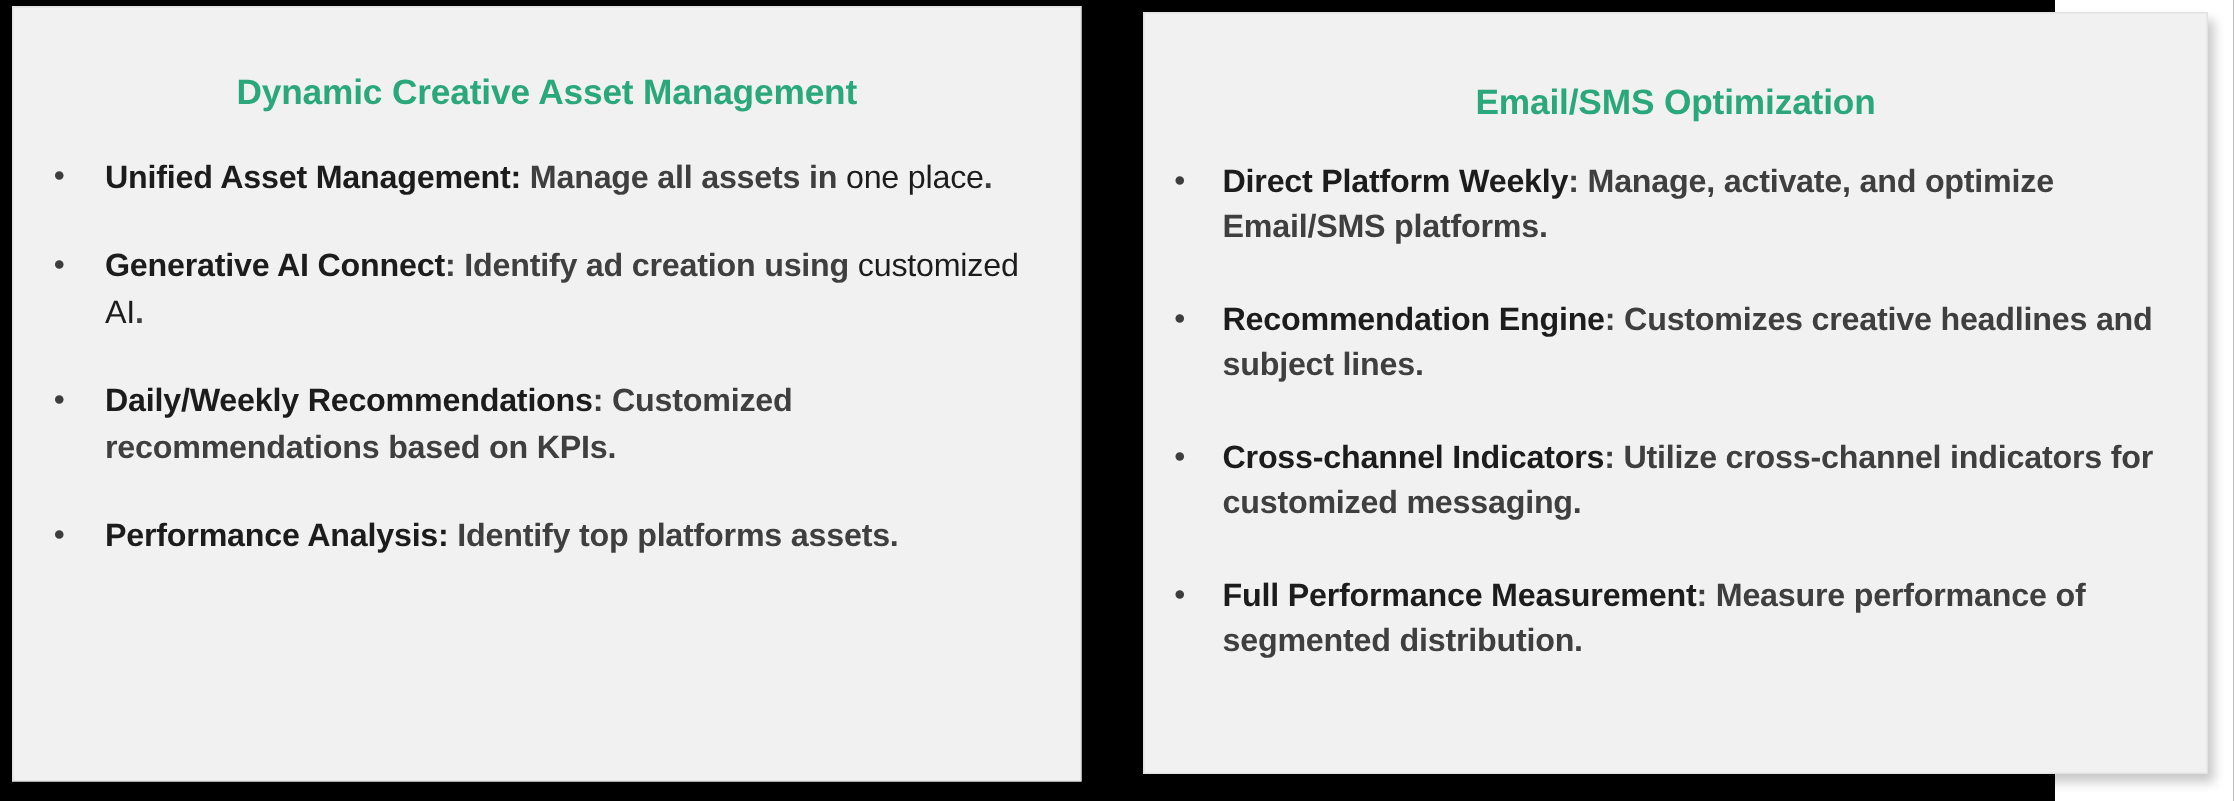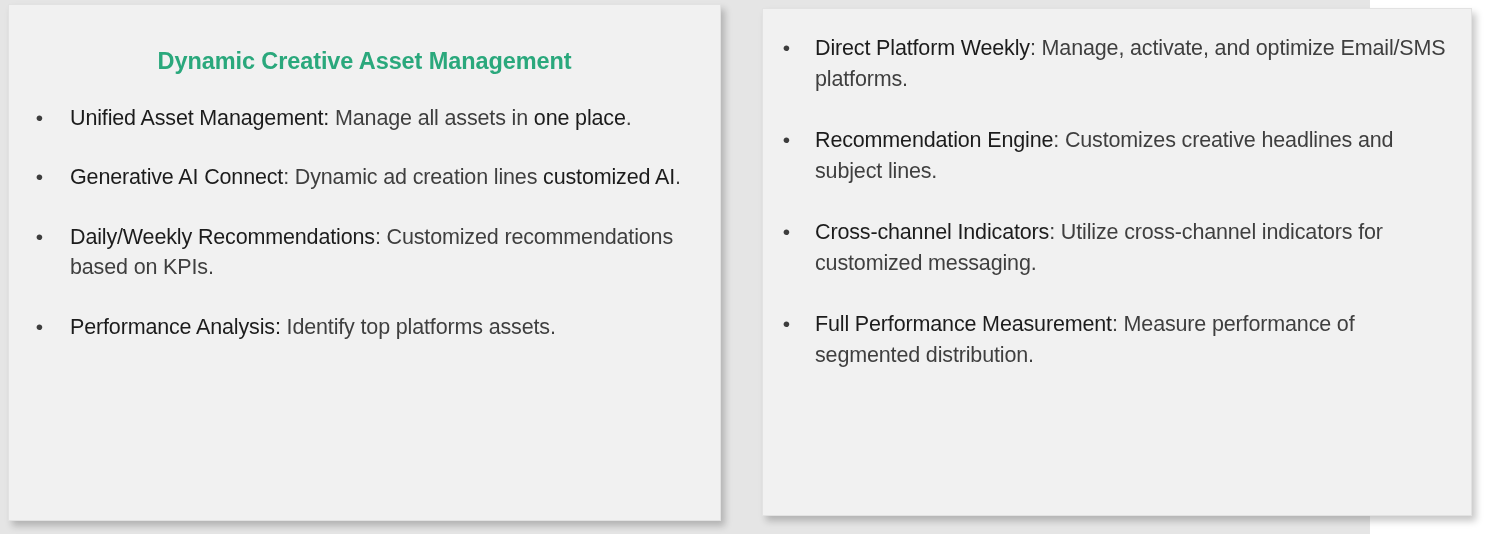--- a/index.html
+++ b/index.html
@@ -10,21 +10,21 @@
   body {
     width: 1489px;
     height: 534px;
     font-family: "Liberation Sans", sans-serif;
     overflow: hidden;
   }
   .slide {
     position: relative;
     width: 1370px;
     height: 534px;
-    background: #e5e5e5;
+    background: #000000;
   }
 
   .card {
     position: absolute;
     background: #f1f1f1;
     border: 1px solid #e2e2e2;
     box-shadow: 4px 5px 7px rgba(0,0,0,0.22);
     box-sizing: border-box;
   }
   .card-left {
@@ -87,25 +87,25 @@
     text-align: right;
     color: #3d3d3d;
     font-size: 21px;
     line-height: 1.42;
   }
   .card-right .bullet-marker {
     width: 27px;
   }
 
   .bullet-lead {
-    font-weight: normal;
+    font-weight: bold;
     color: #1c1c1c;
   }
   .bullet-rest {
-    font-weight: normal;
+    font-weight: bold;
     color: #3f3f3f;
   }
   .bullet-strong {
     font-weight: normal;
     color: #1c1c1c;
   }
 </style>
 </head>
 <body>
 
@@ -115,37 +115,38 @@
     <h2 class="card-title">Dynamic Creative Asset Management</h2>
     <ul class="bullet-list">
 
       <li class="bullet-item">
         <span class="bullet-marker">•</span>
         <span class="bullet-lead">Unified Asset Management:</span><span class="bullet-rest"> Manage all assets in </span><span class="bullet-strong">one place</span><span class="bullet-rest">.</span>
       </li>
 
       <li class="bullet-item">
         <span class="bullet-marker">•</span>
-        <span class="bullet-lead">Generative AI Connect</span><span class="bullet-rest">: Dynamic ad creation lines </span><span class="bullet-strong">customized AI</span><span class="bullet-rest">.</span>
+        <span class="bullet-lead">Generative AI Connect</span><span class="bullet-rest">: Identify ad creation using </span><span class="bullet-strong">customized AI</span><span class="bullet-rest">.</span>
       </li>
 
       <li class="bullet-item">
         <span class="bullet-marker">•</span>
         <span class="bullet-lead">Daily/Weekly Recommendations</span><span class="bullet-rest">: Customized recommendations based on KPIs.</span><span class="bullet-strong"></span><span class="bullet-rest"></span>
       </li>
 
       <li class="bullet-item">
         <span class="bullet-marker">•</span>
         <span class="bullet-lead">Performance Analysis:</span><span class="bullet-rest"> Identify top platforms assets.</span><span class="bullet-strong"></span><span class="bullet-rest"></span>
       </li>
 
     </ul>
   </section>
 
   <section class="card card-right">
+    <h2 class="card-title">Email/SMS Optimization</h2>
     <ul class="bullet-list">
 
       <li class="bullet-item">
         <span class="bullet-marker">•</span>
         <span class="bullet-lead">Direct Platform Weekly</span><span class="bullet-rest">: Manage, activate, and optimize Email/SMS platforms.</span><span class="bullet-strong"></span><span class="bullet-rest"></span>
       </li>
 
       <li class="bullet-item">
         <span class="bullet-marker">•</span>
         <span class="bullet-lead"> Recommendation Engine</span><span class="bullet-rest">: Customizes creative headlines and subject lines.</span><span class="bullet-strong"></span><span class="bullet-rest"></span>

